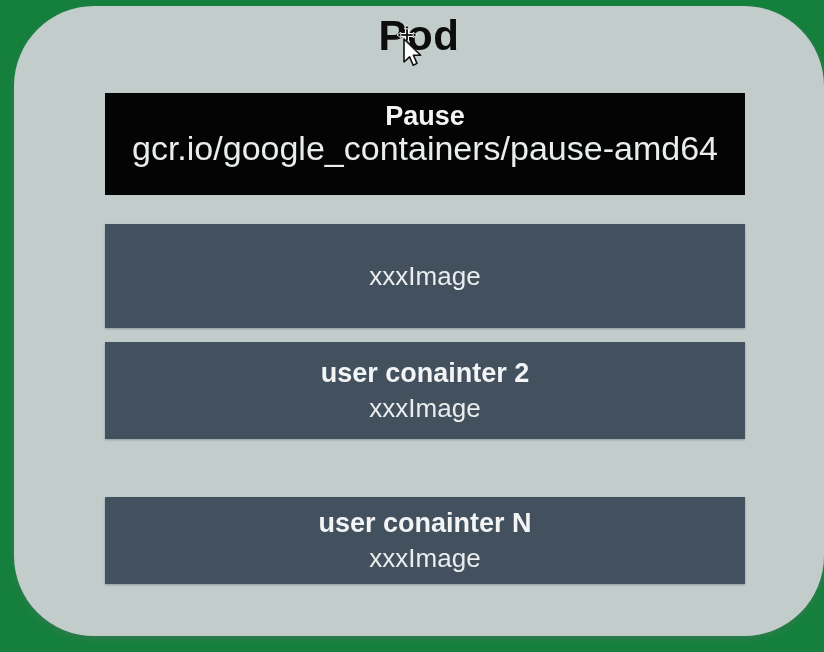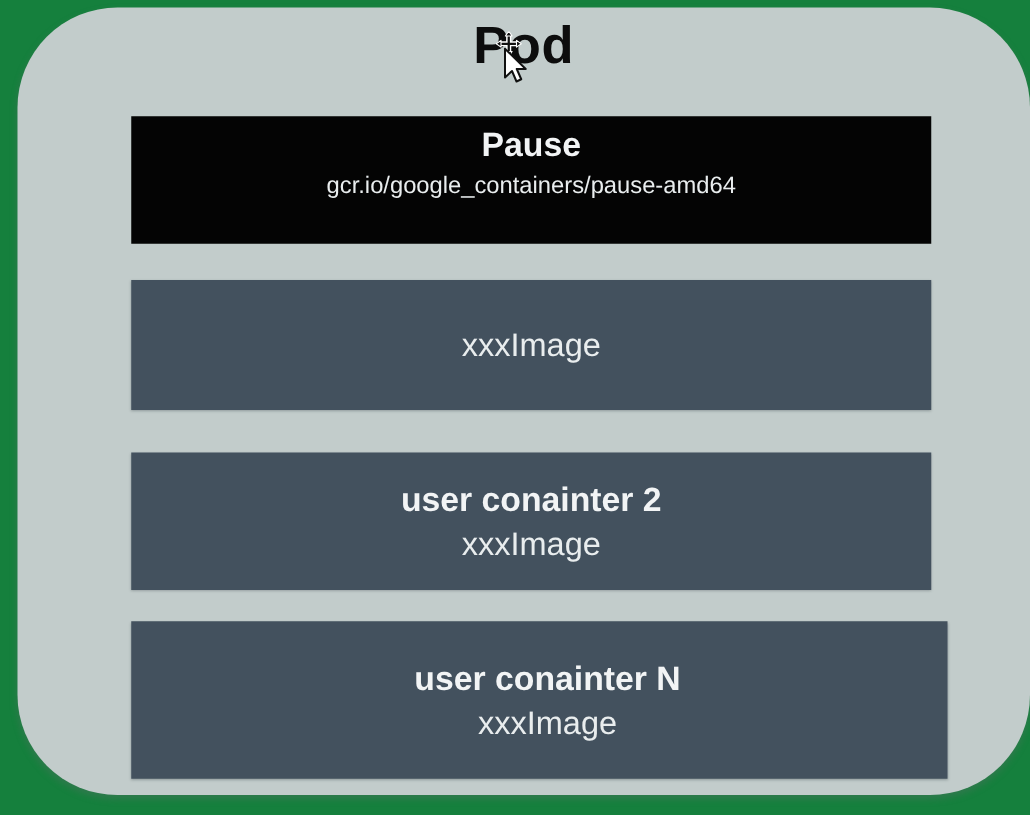--- a/index.html
+++ b/index.html
@@ -60,31 +60,31 @@
   }
   .pause-box {
     top: 87px;
     height: 102px;
     background: #040404;
     justify-content: flex-start;
     padding-top: 7px;
     box-sizing: border-box;
   }
   .pause-box .image {
-    font-size: 19px;
+    font-size: 34px;
   }
   .user-box {
     background: #43515e;
     justify-content: center;
     box-shadow: 0 1px 2px rgba(70, 80, 85, 0.4);
   }
   .user-box .name { margin-bottom: 3px; }
   .user-box-1 { top: 218px; height: 104px; }
-  .user-box-2 { top: 356px; height: 110px; }
-  .user-box-3 { top: 491px; height: 126px; padding-left: 13px; }
+  .user-box-2 { top: 336px; height: 97px; }
+  .user-box-3 { top: 491px; height: 87px; }
   .cursor {
     position: absolute;
     left: 395px;
     top: 25px;
     width: 30px;
     height: 44px;
     pointer-events: none;
   }
 </style>
 </head>

